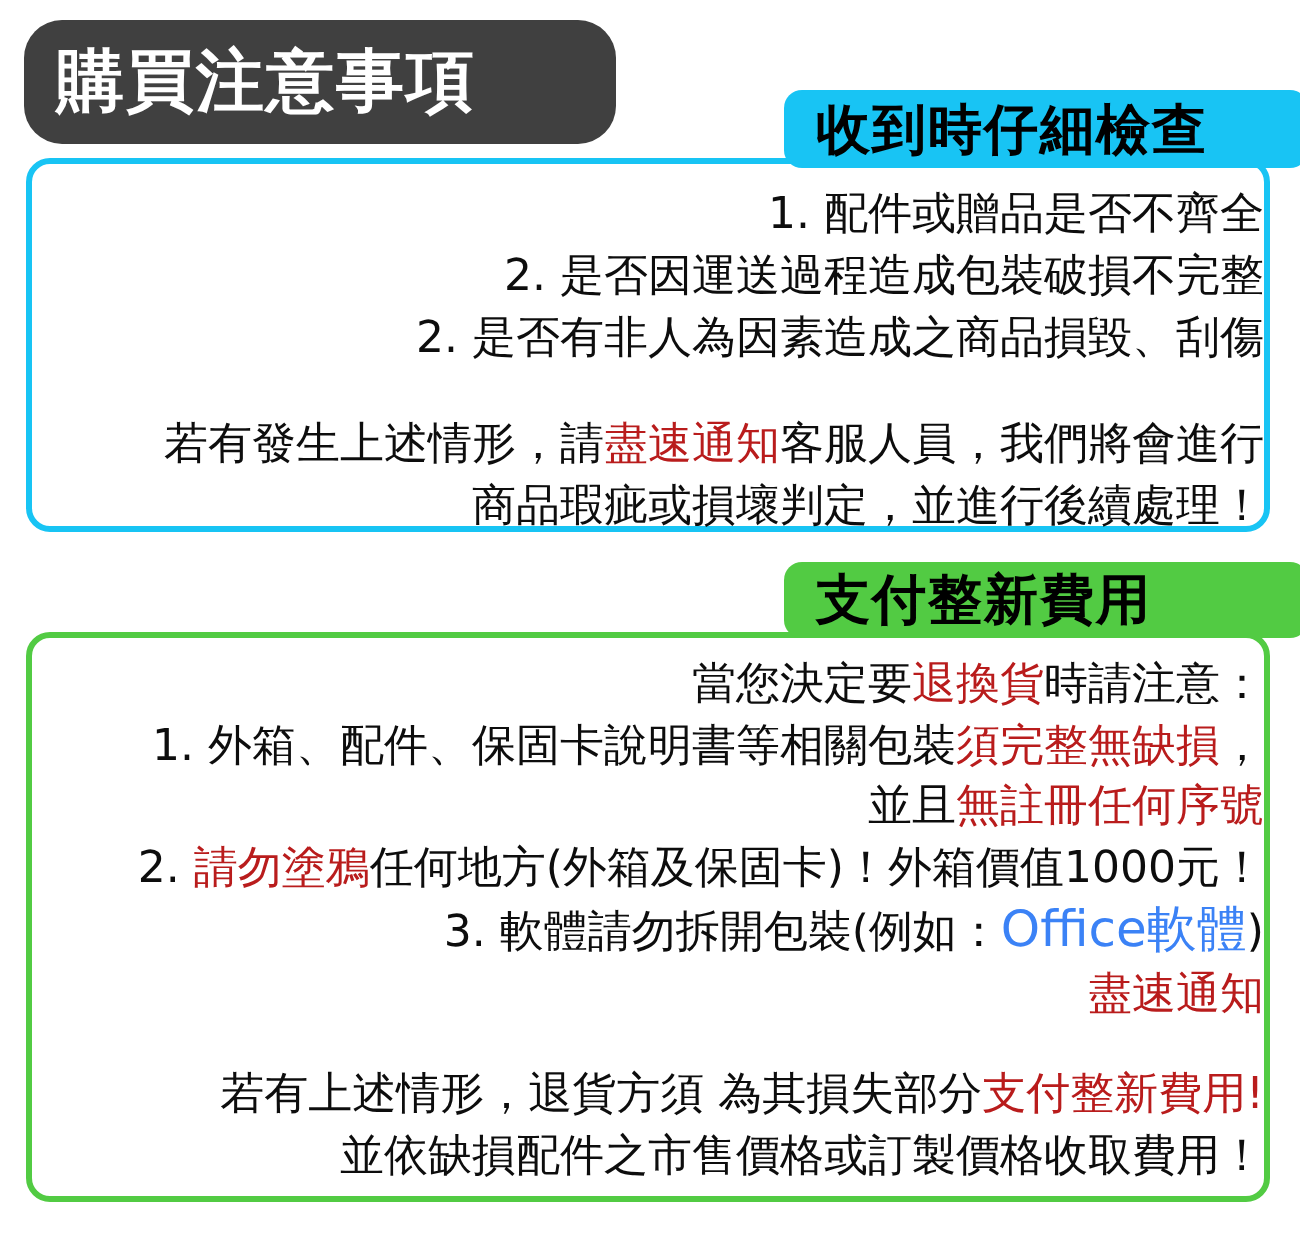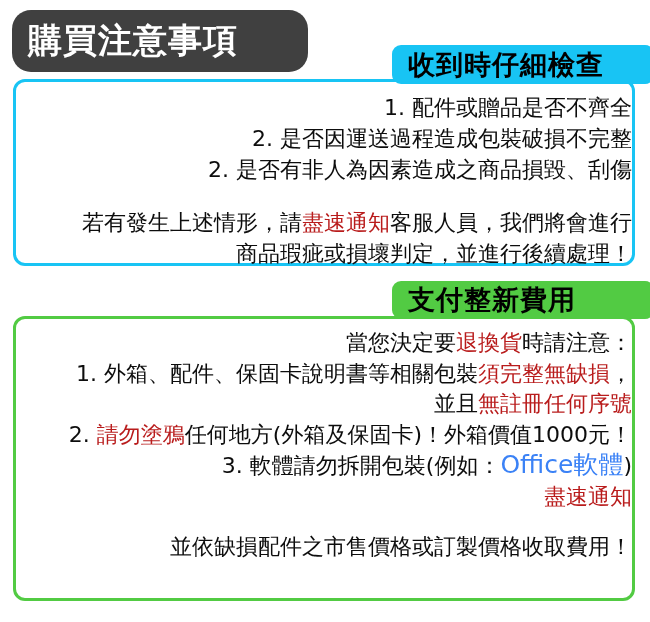--- a/index.html
+++ b/index.html
@@ -165,18 +165,21 @@
       </div>
 
       <div class="line">
         <span>3. 軟體請勿拆開包裝(例如：</span><span class="office">Office軟體</span><span>)</span>
       </div>
 
       <div class="line hl">盡速通知</div>
 
       <div class="spacer"></div>
 
+      <div class="line">
+        <span>若有上述情形，退貨方須 為其損失部分</span><span class="hl">支付整新費用!</span>
+      </div>
       <div class="line">並依缺損配件之市售價格或訂製價格收取費用！</div>
 
     </div>
   </div>
 
 </div>
 
 </body></html>

